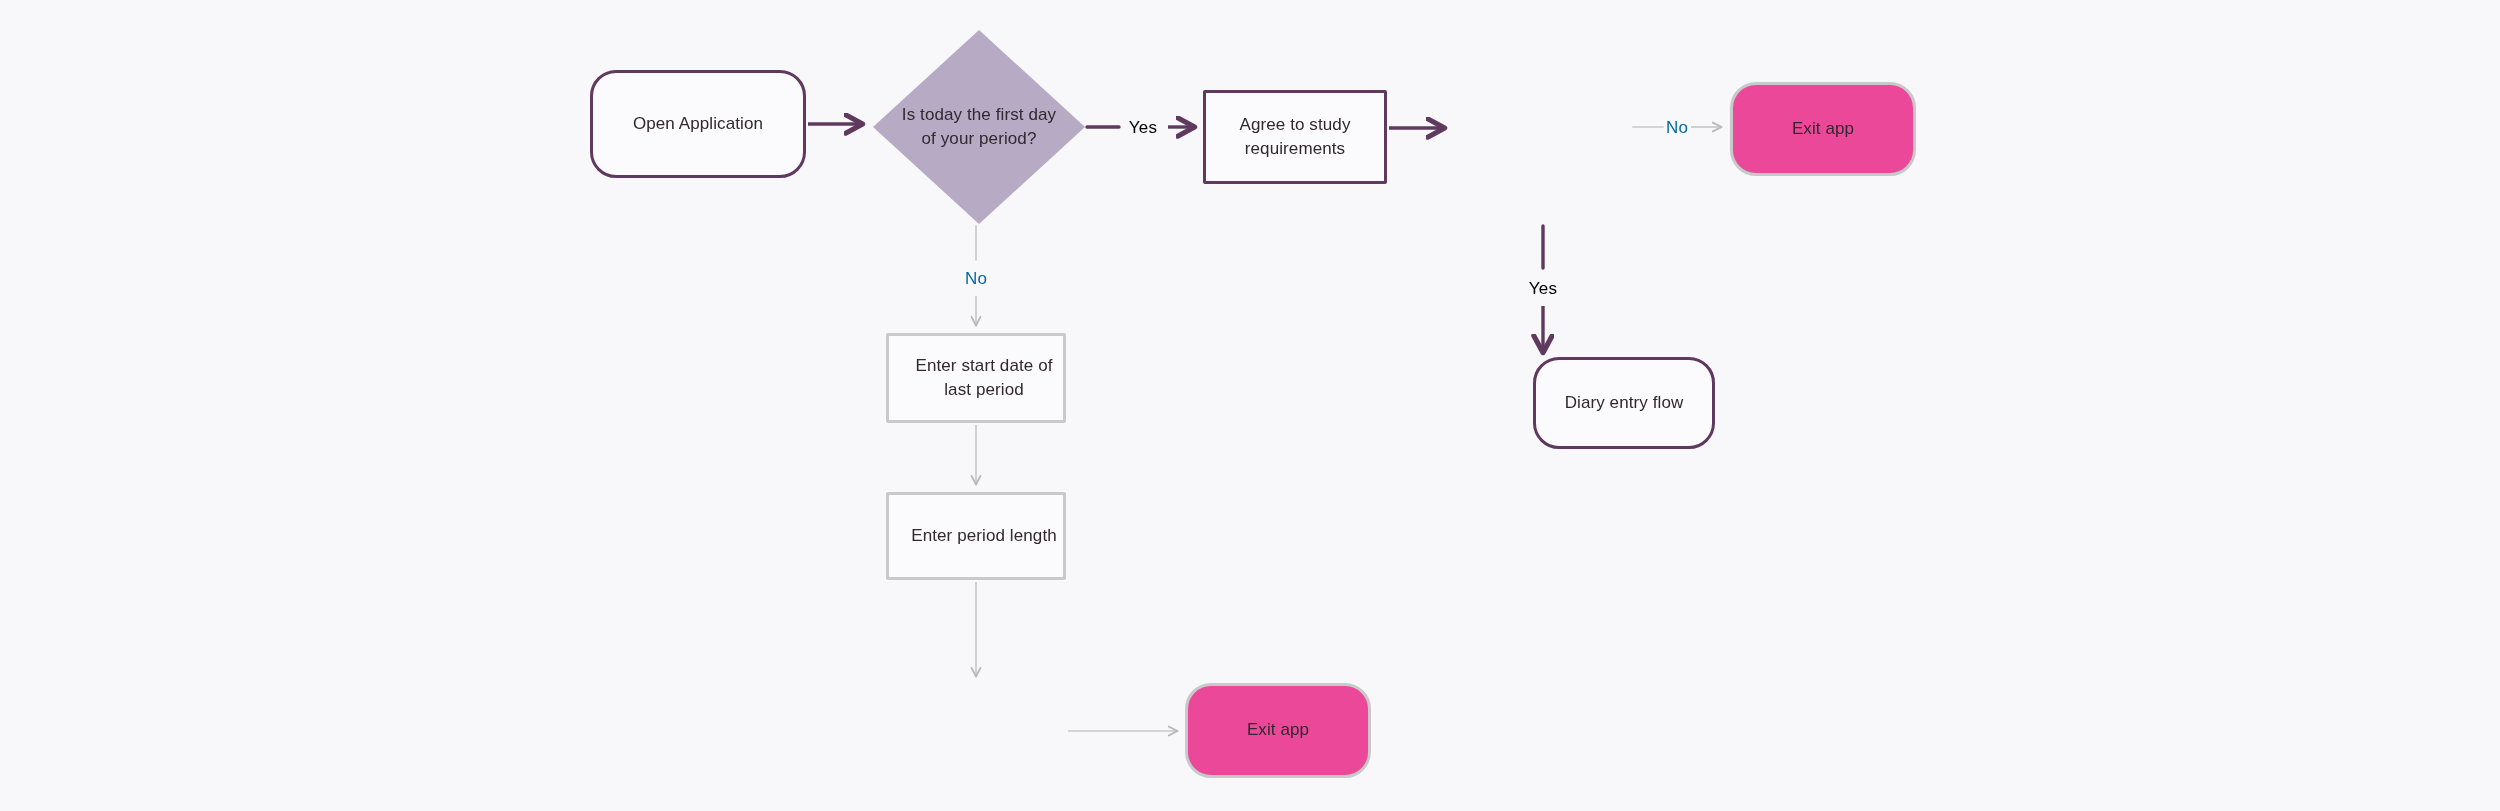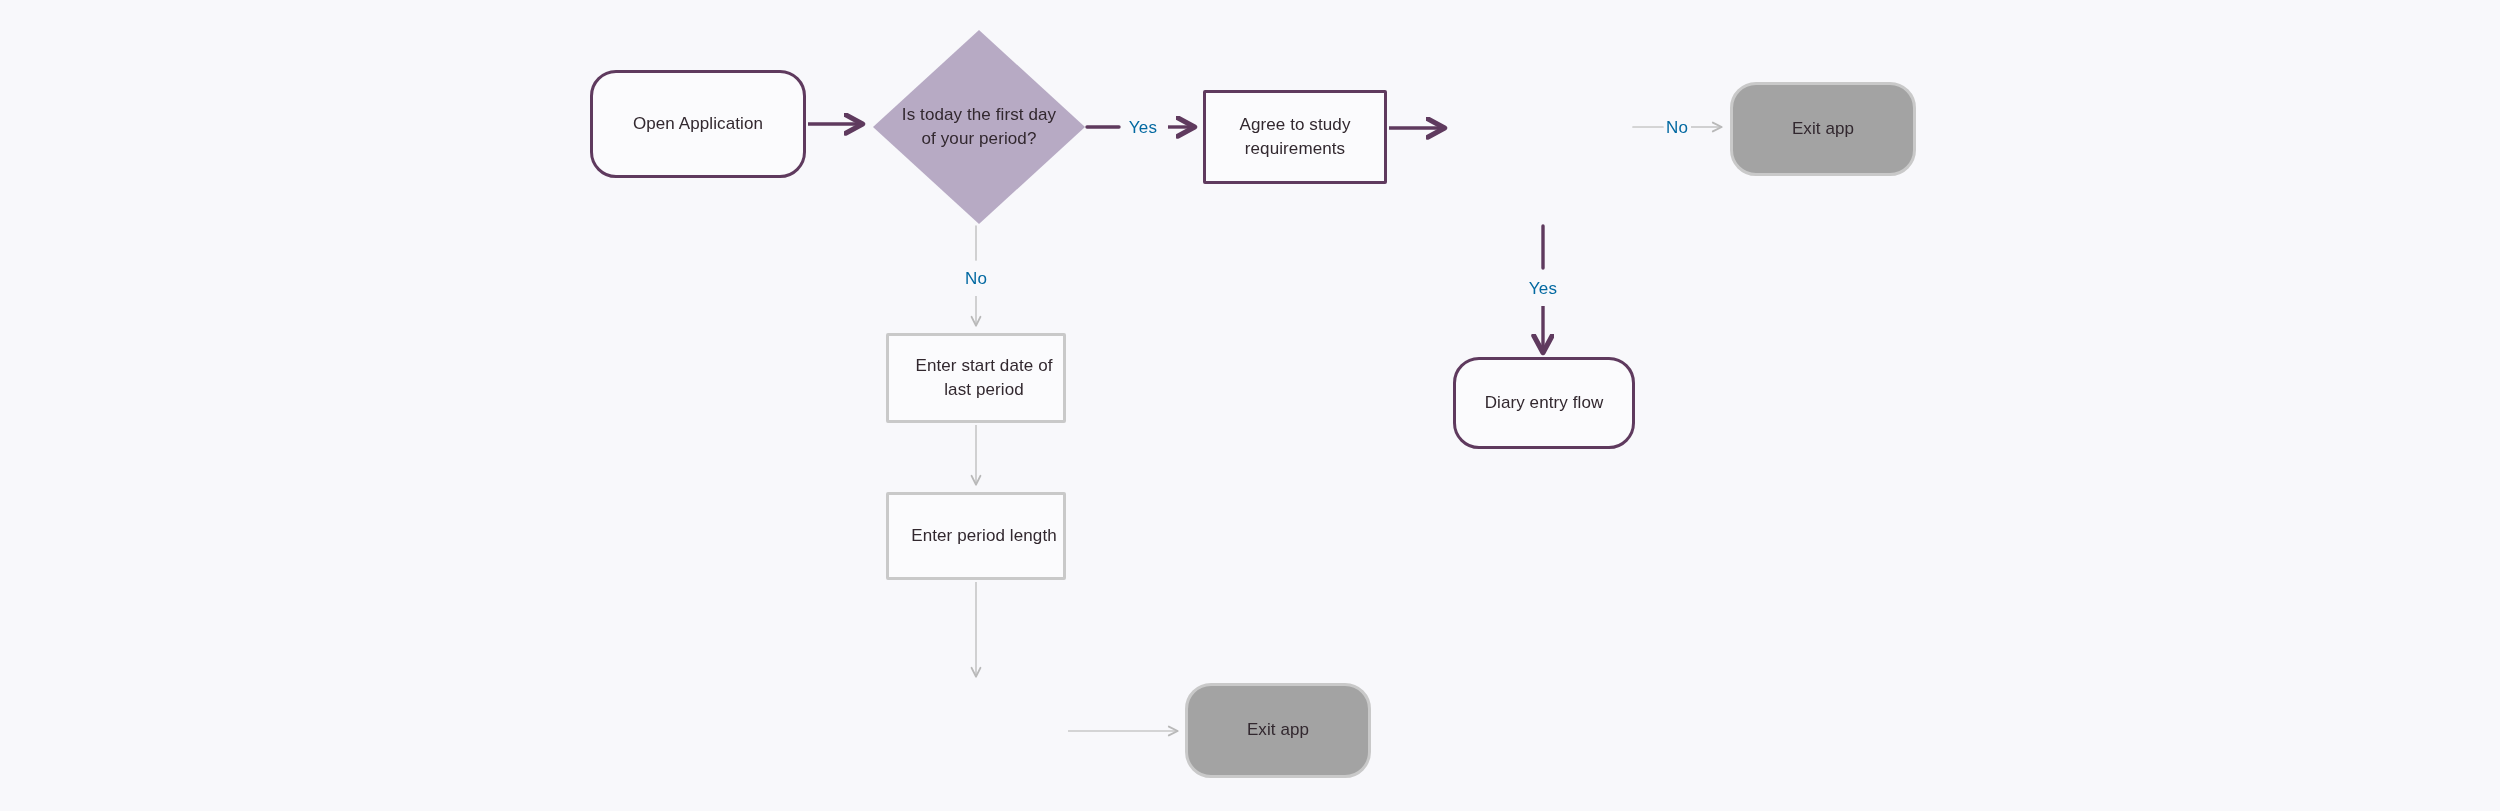--- a/index.html
+++ b/index.html
@@ -35,21 +35,21 @@
     font-size: 17px;
     line-height: 1.42;
     letter-spacing: 0.1px;
   }
   .node-terminator-accent {
     background: #fbfbfd;
     border: 3px solid #5f3a5e;
     border-radius: 26px;
   }
   .node-terminator-muted {
-    background: #a3a3a3;
+    background: #ec4899;
     border: 3px solid #c9c9c9;
     border-radius: 26px;
   }
   .node-process-accent {
     background: #fbfbfd;
     border: 3px solid #5f3a5e;
     border-radius: 2px;
   }
   .node-process-muted {
     background: #fbfbfd;
@@ -70,21 +70,21 @@
     clip-path: polygon(50% 0%, 100% 50%, 50% 100%, 0% 50%);
   }
   .diamond-label {
     position: relative;
     z-index: 2;
     width: 78%;
   }
   .edge-label {
     position: absolute;
     font-size: 17px;
-    color: #0369a1;
+    color: #000000;
     white-space: nowrap;
     transform: translate(-50%, -50%);
     letter-spacing: 0.2px;
   }
   .edge-label.muted { color: #0369a1; }
 </style>
 </head>
 <body>
 
 <div id="canvas">
@@ -151,21 +151,21 @@
 
   <div class="node node-process-accent" style="left:1203px; top:90px; width:184px; height:94px;">
     <span>Agree to study requirements</span>
   </div>
 
 
   <div class="node node-terminator-muted" style="left:1730px; top:82px; width:186px; height:94px;">
     <span>Exit app</span>
   </div>
 
-  <div class="node node-terminator-accent" style="left:1453px; top:357px; width:182px; height:92px;">
+  <div class="node node-terminator-accent" style="left:1533px; top:357px; width:182px; height:92px;">
     <span>Diary entry flow</span>
   </div>
 
   <div class="node node-process-muted" style="left:886px; top:333px; width:180px; height:90px;">
     <span>Enter start date of last period</span>
   </div>
 
   <div class="node node-process-muted" style="left:886px; top:492px; width:180px; height:88px;">
     <span>Enter period length</span>
   </div>

